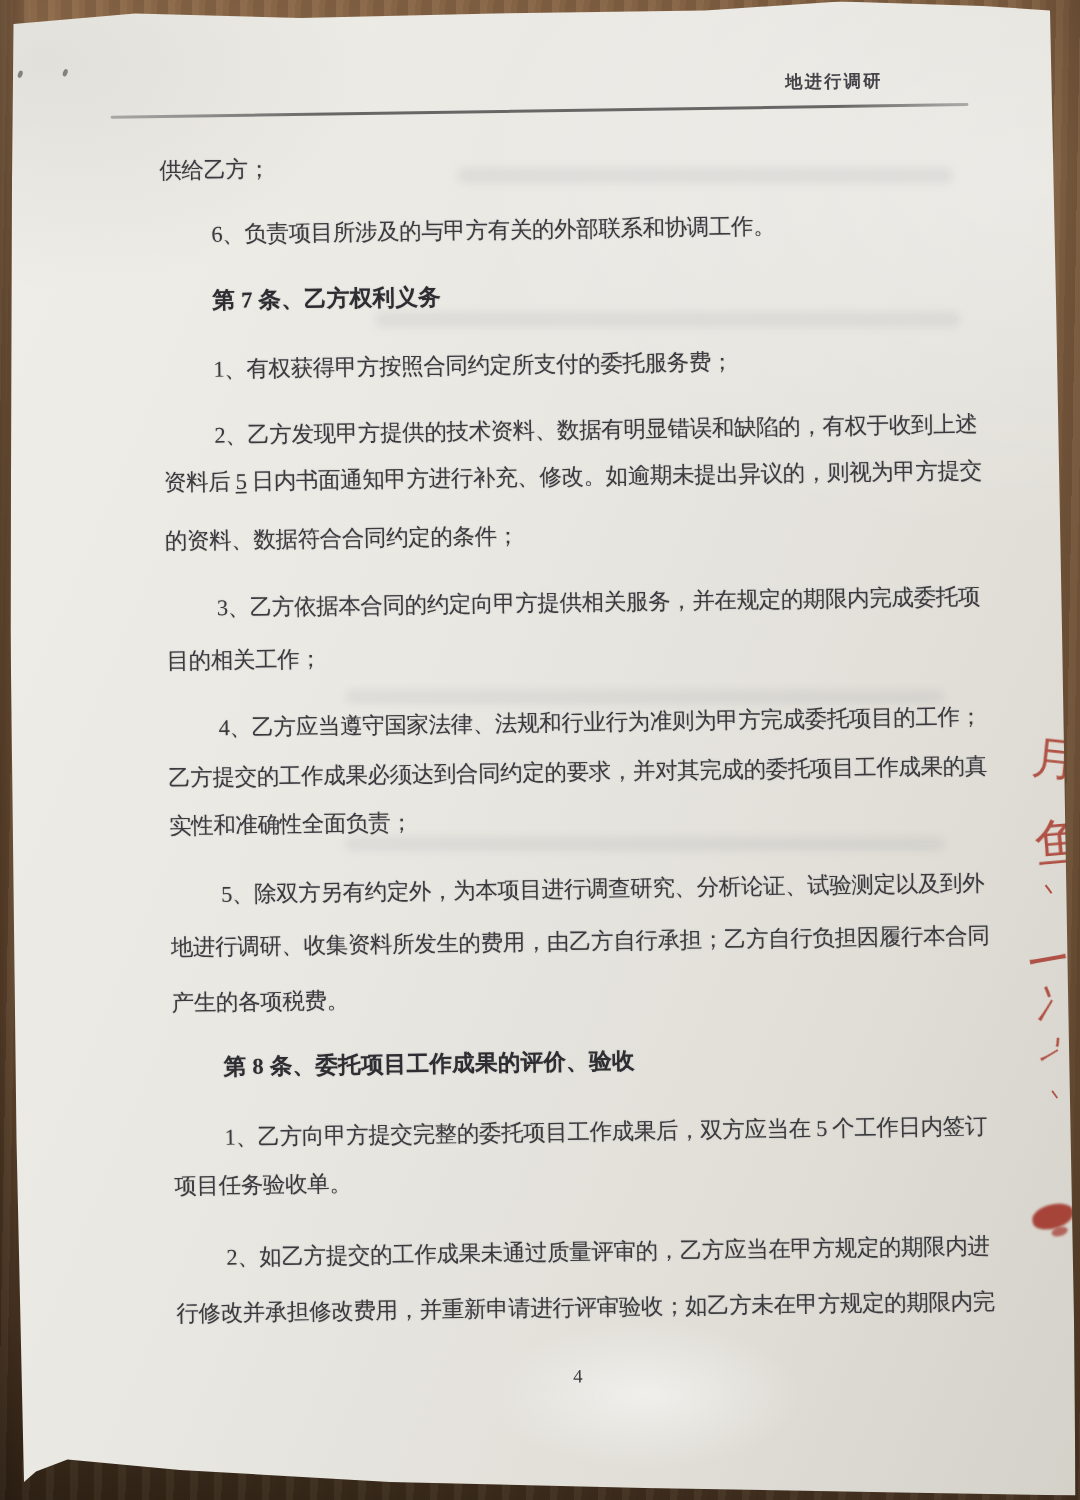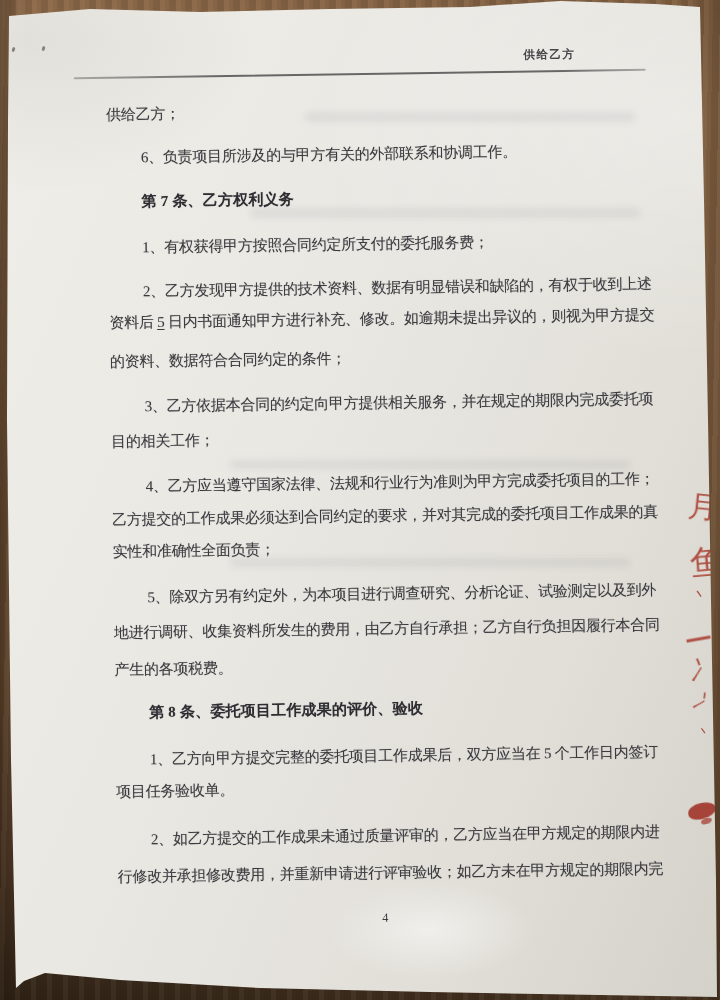--- a/index.html
+++ b/index.html
@@ -75,21 +75,21 @@
 
     <div class="bleed" style="left:305px;top:112px;width:330px;height:10px;"></div>
     <div class="bleed" style="left:250px;top:208px;width:390px;height:10px;"></div>
     <div class="bleed" style="left:230px;top:460px;width:400px;height:9px;"></div>
     <div class="bleed" style="left:230px;top:558px;width:400px;height:9px;"></div>
 
     <div class="speck" style="left:12px;top:47px;"></div>
     <div class="speck" style="left:42px;top:46px;"></div>
 
     <div class="content">
-      <div class="doc-header">供给乙方</div>
+      <div class="doc-header">地进行调研</div>
       <div class="header-rule"></div>
 
       <div class="line" style="top:100px;">供给乙方；</div>
       <div class="line indent" style="top:143px;">6、负责项目所涉及的与甲方有关的外部联系和协调工作。</div>
       <div class="line indent bold" style="top:187px;">第 7 条、乙方权利义务</div>
       <div class="line indent" style="top:233px;">1、有权获得甲方按照合同约定所支付的委托服务费；</div>
       <div class="line indent" style="top:277px;">2、乙方发现甲方提供的技术资料、数据有明显错误和缺陷的，有权于收到上述</div>
       <div class="line" style="top:308px;"><span>资料后 </span><span class="u">5</span><span> 日内书面通知甲方进行补充、修改。如逾期未提出异议的，则视为甲方提交</span></div>
       <div class="line" style="top:347px;">的资料、数据符合合同约定的条件；</div>
       <div class="line indent" style="top:392px;">3、乙方依据本合同的约定向甲方提供相关服务，并在规定的期限内完成委托项</div>

